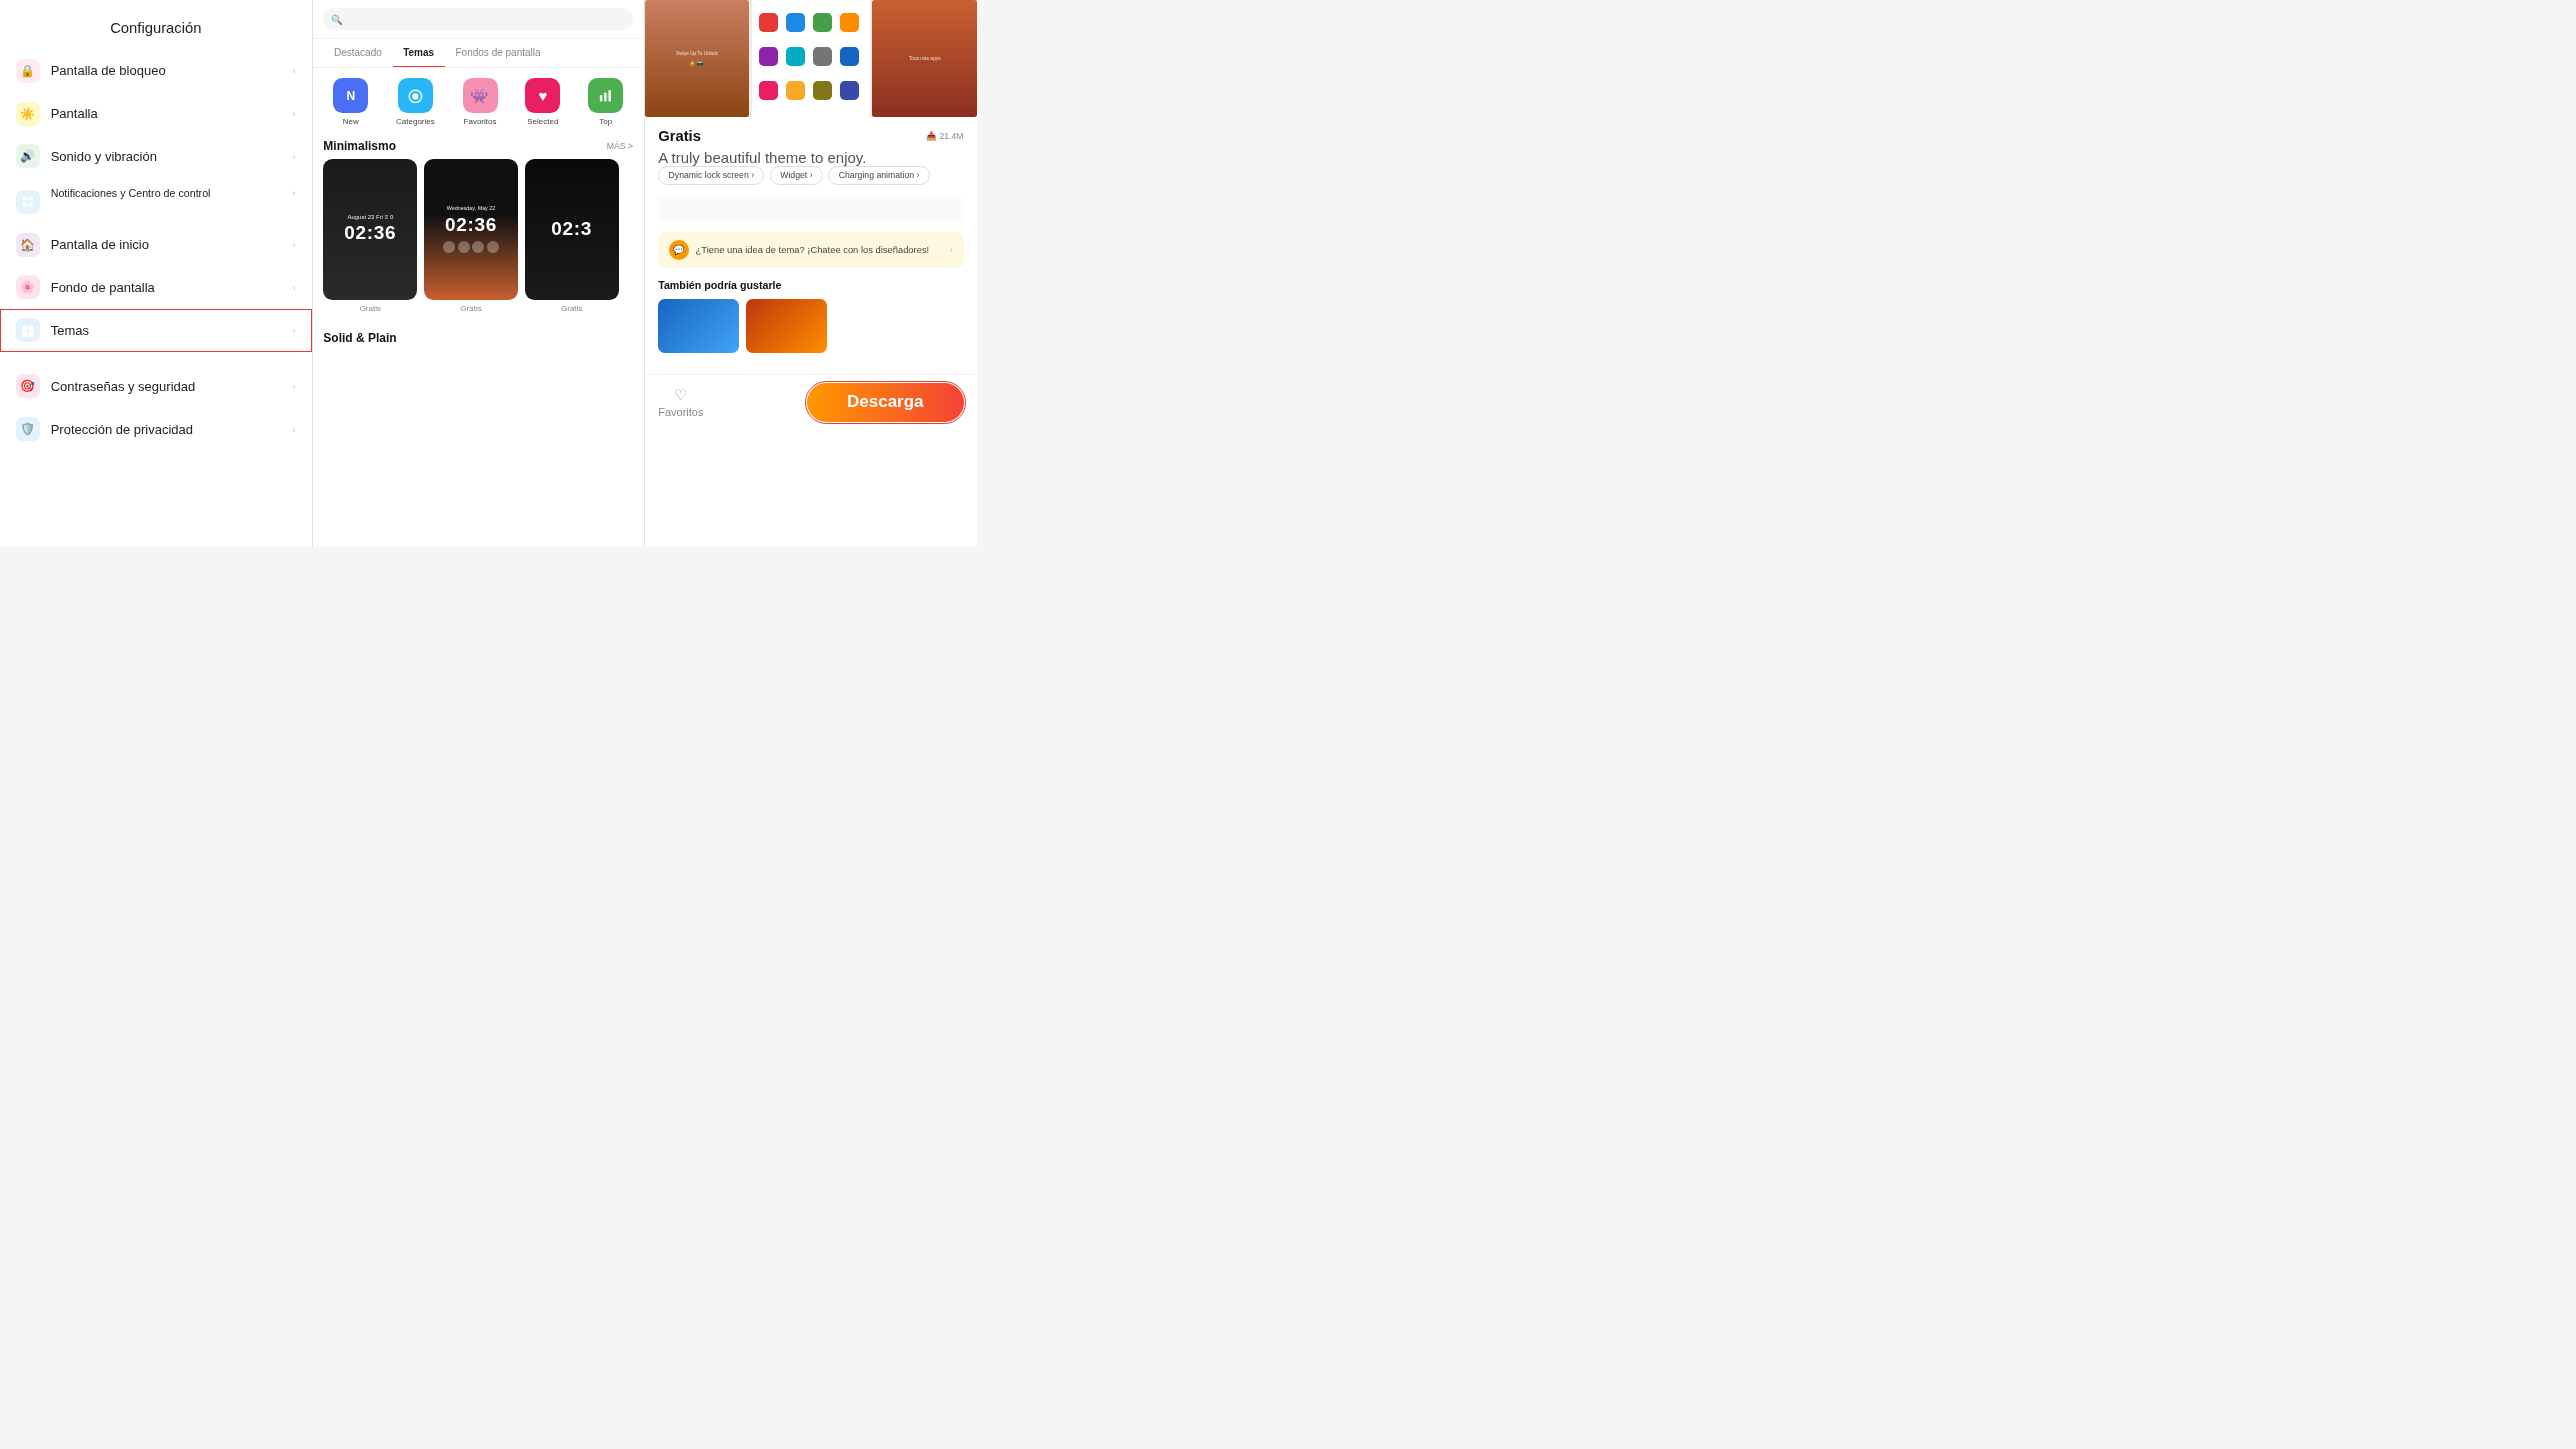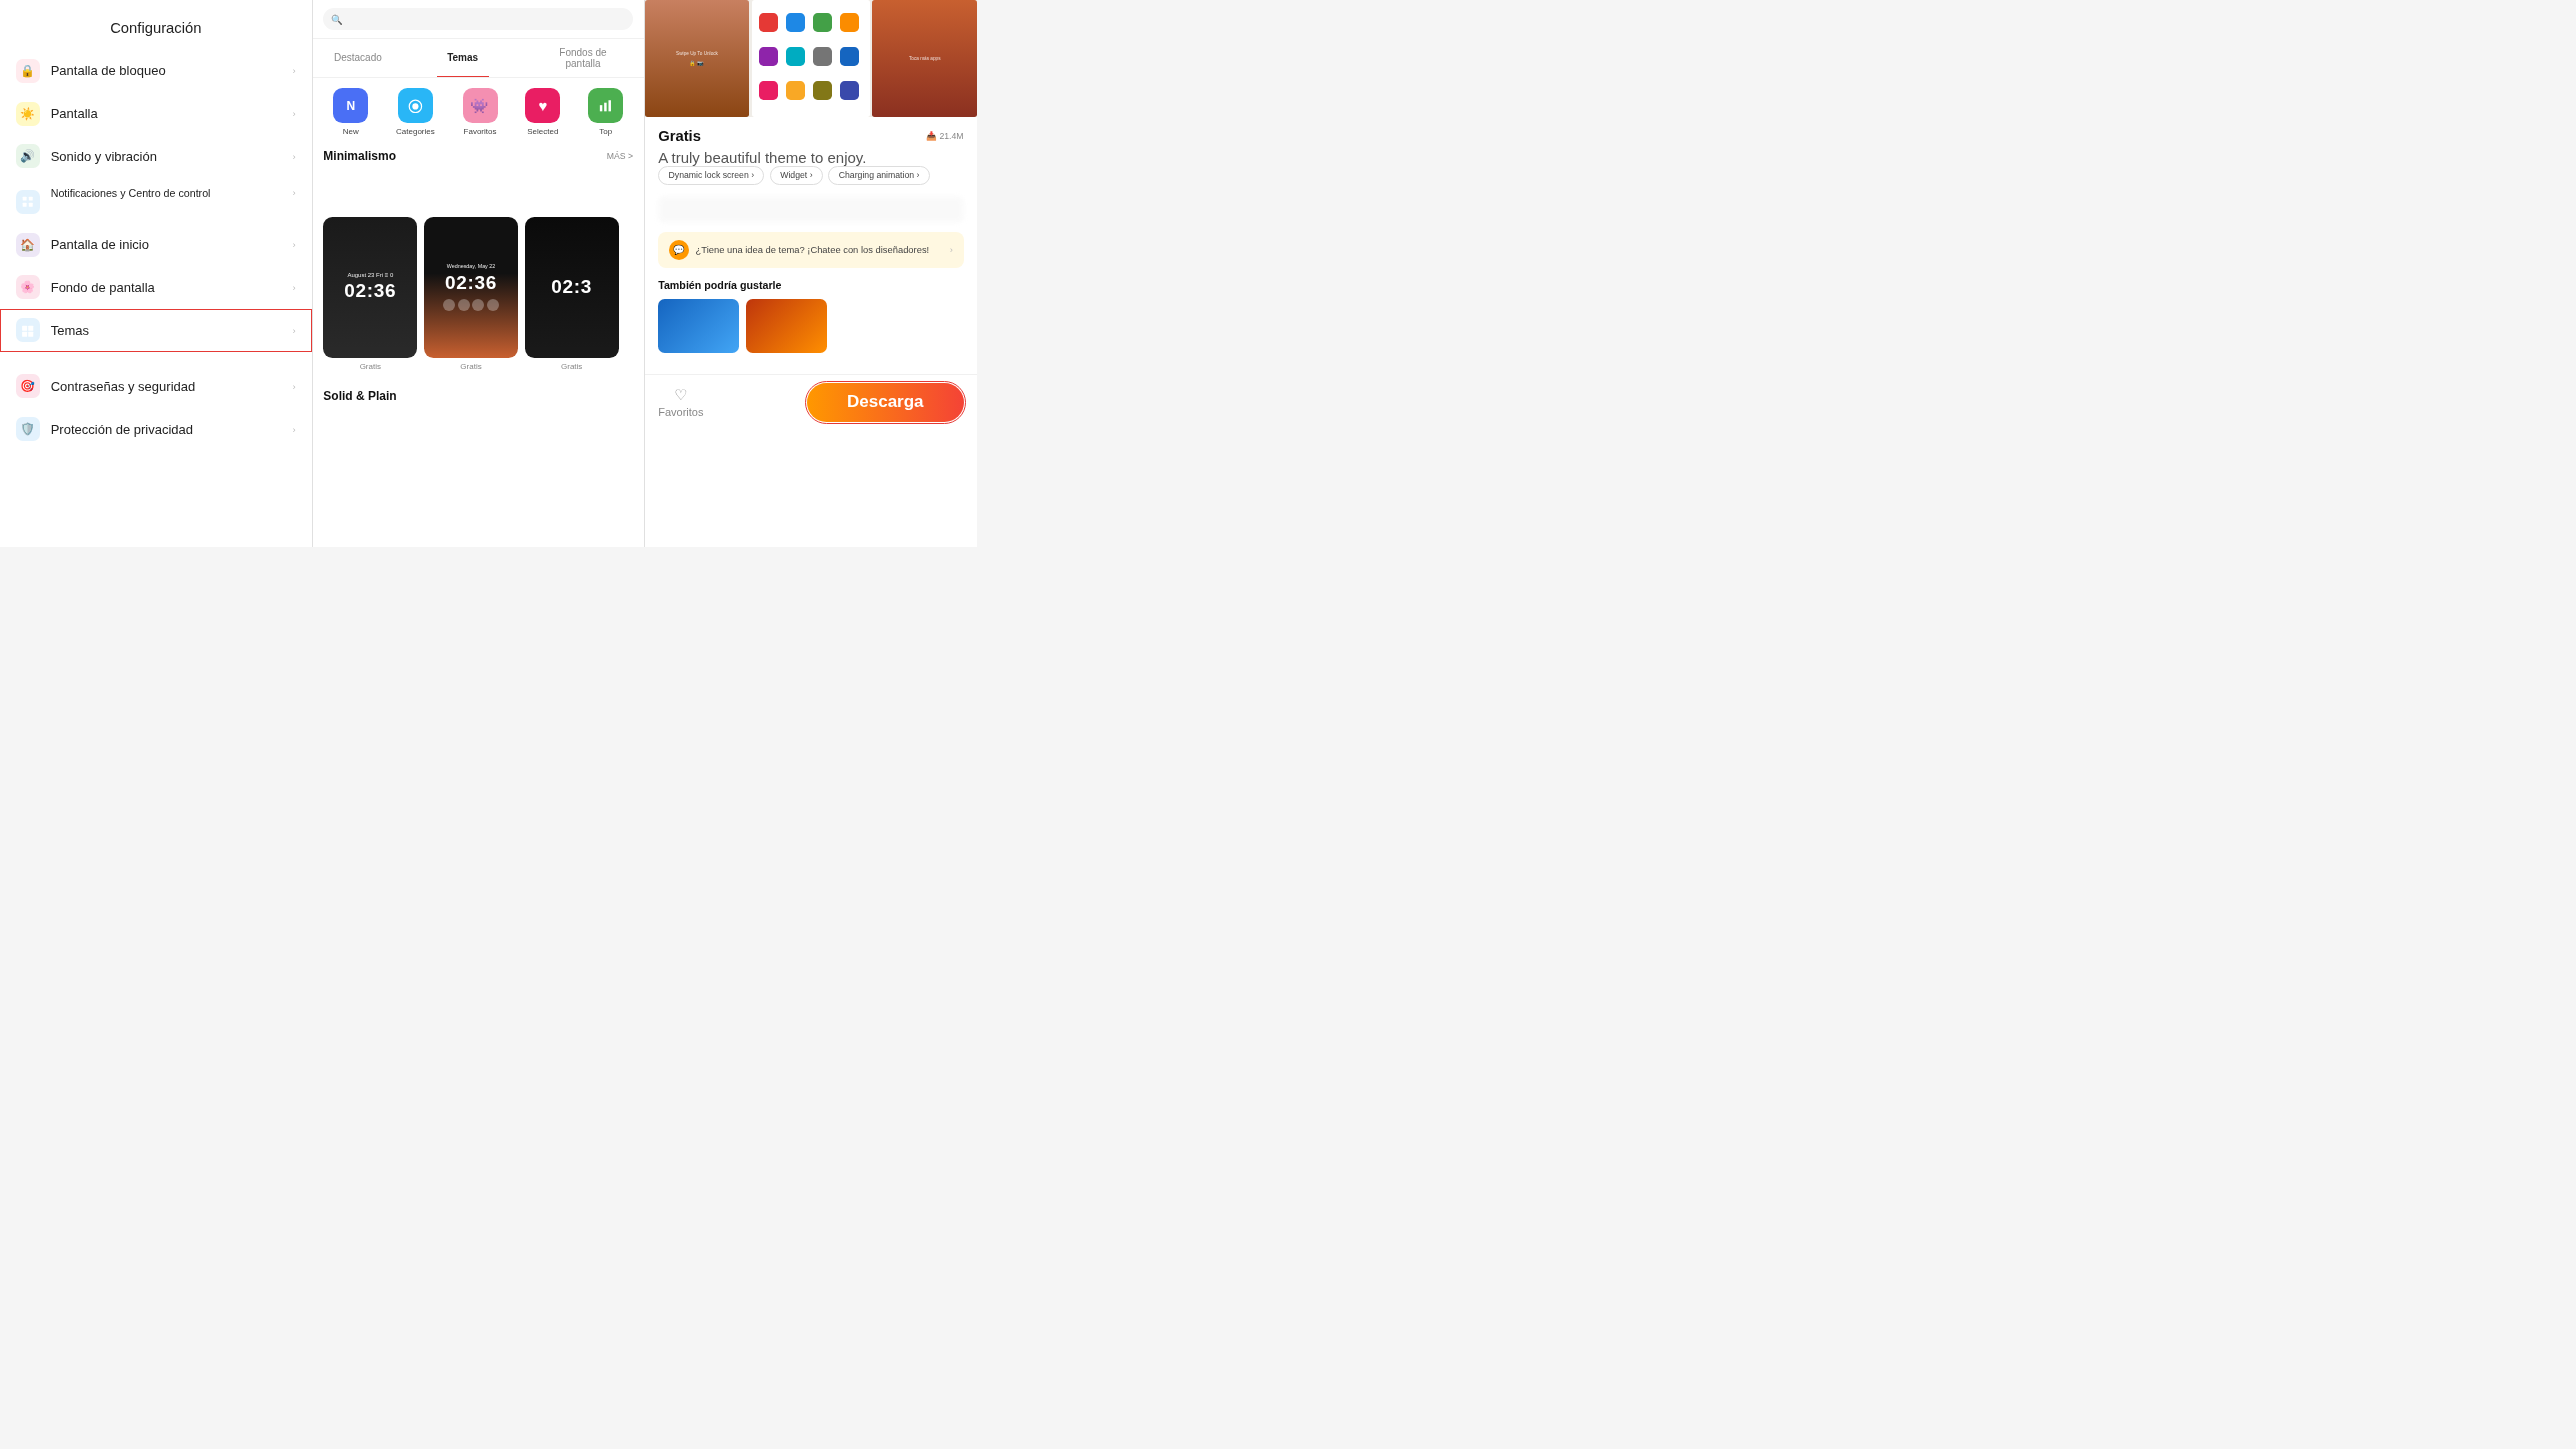--- a/index.html
+++ b/index.html
@@ -108,21 +108,20 @@
       left: 8px;
       top: 50%;
       transform: translateY(-50%);
       color: #999;
       font-size: 9.4px;
     }
     .themes-tabs {
       display: flex;
       border-bottom: 0.7px solid #f0f0f0;
       padding: 0 10.7px;
-      gap: 44px;
     }
     .themes-tab {
       padding: 8px 10.7px;
       font-size: 10px;
       color: #888;
       cursor: pointer;
       border-bottom: 1.3px solid transparent;
       background: none;
       border: none;
     }
@@ -178,21 +177,20 @@
     }
     .theme-cards {
       display: flex;
       gap: 6.7px;
       padding: 0 10.7px 10.7px;
       overflow-x: auto;
     }
     .theme-card {
       flex-shrink: 0;
       width: 94px;
-      margin-top: 48px;
     }
     .theme-card-img {
       width: 94px;
       height: 141px;
       border-radius: 9.4px;
       overflow: hidden;
       background: #1a1a1a;
       position: relative;
       display: flex;
       align-items: center;

